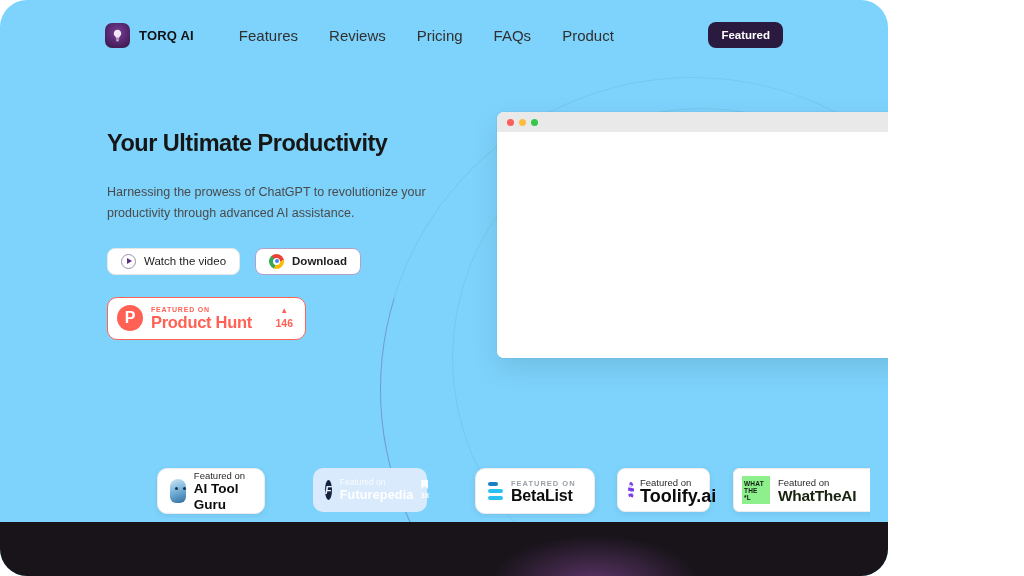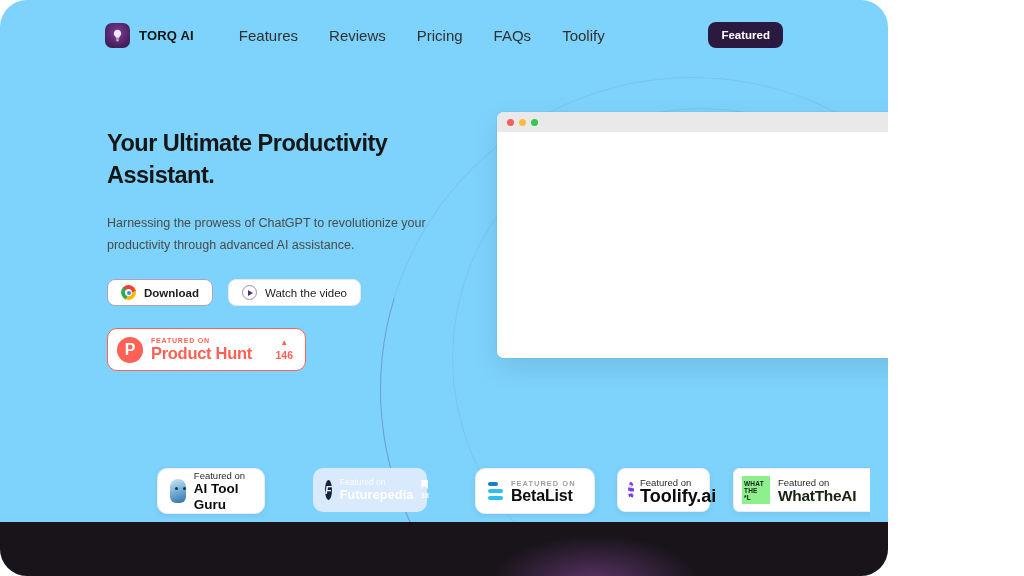--- a/index.html
+++ b/index.html
@@ -130,40 +130,39 @@
           <rect x="4.2" y="11.2" width="2.6" height="1" rx="0.5" fill="#f1e7f6"></rect>
         </svg>
       </div>
       <span class="brand-name">TORQ AI</span>
     </div>
     <nav>
       <a>Features</a>
       <a>Reviews</a>
       <a>Pricing</a>
       <a>FAQs</a>
-      <a>Toolify</a>
+      <a>Product</a>
     </nav>
     <button class="subscribe-btn">Featured</button>
   </header>
 
   <section class="hero-left">
     <h1>
       <span>Your Ultimate Productivity</span><br>
-      <span>Assistant.</span>
     </h1>
     <p class="hero-sub">Harnessing the prowess of ChatGPT to revolutionize your productivity through advanced AI assistance.</p>
 
     <div class="cta-row">
+      <button class="btn watch">
+        <span class="play-icon"></span>
+        <span>Watch the video</span>
+      </button>
       <button class="btn download">
         <span class="chrome-icon"></span>
         <span>Download</span>
-      </button>
-      <button class="btn watch">
-        <span class="play-icon"></span>
-        <span>Watch the video</span>
       </button>
     </div>
 
     <div class="ph-badge">
       <div class="ph-logo">P</div>
       <div class="ph-text">
         <span class="ph-eyebrow">FEATURED ON</span>
         <span class="ph-title">Product Hunt</span>
       </div>
       <div class="ph-votes">

